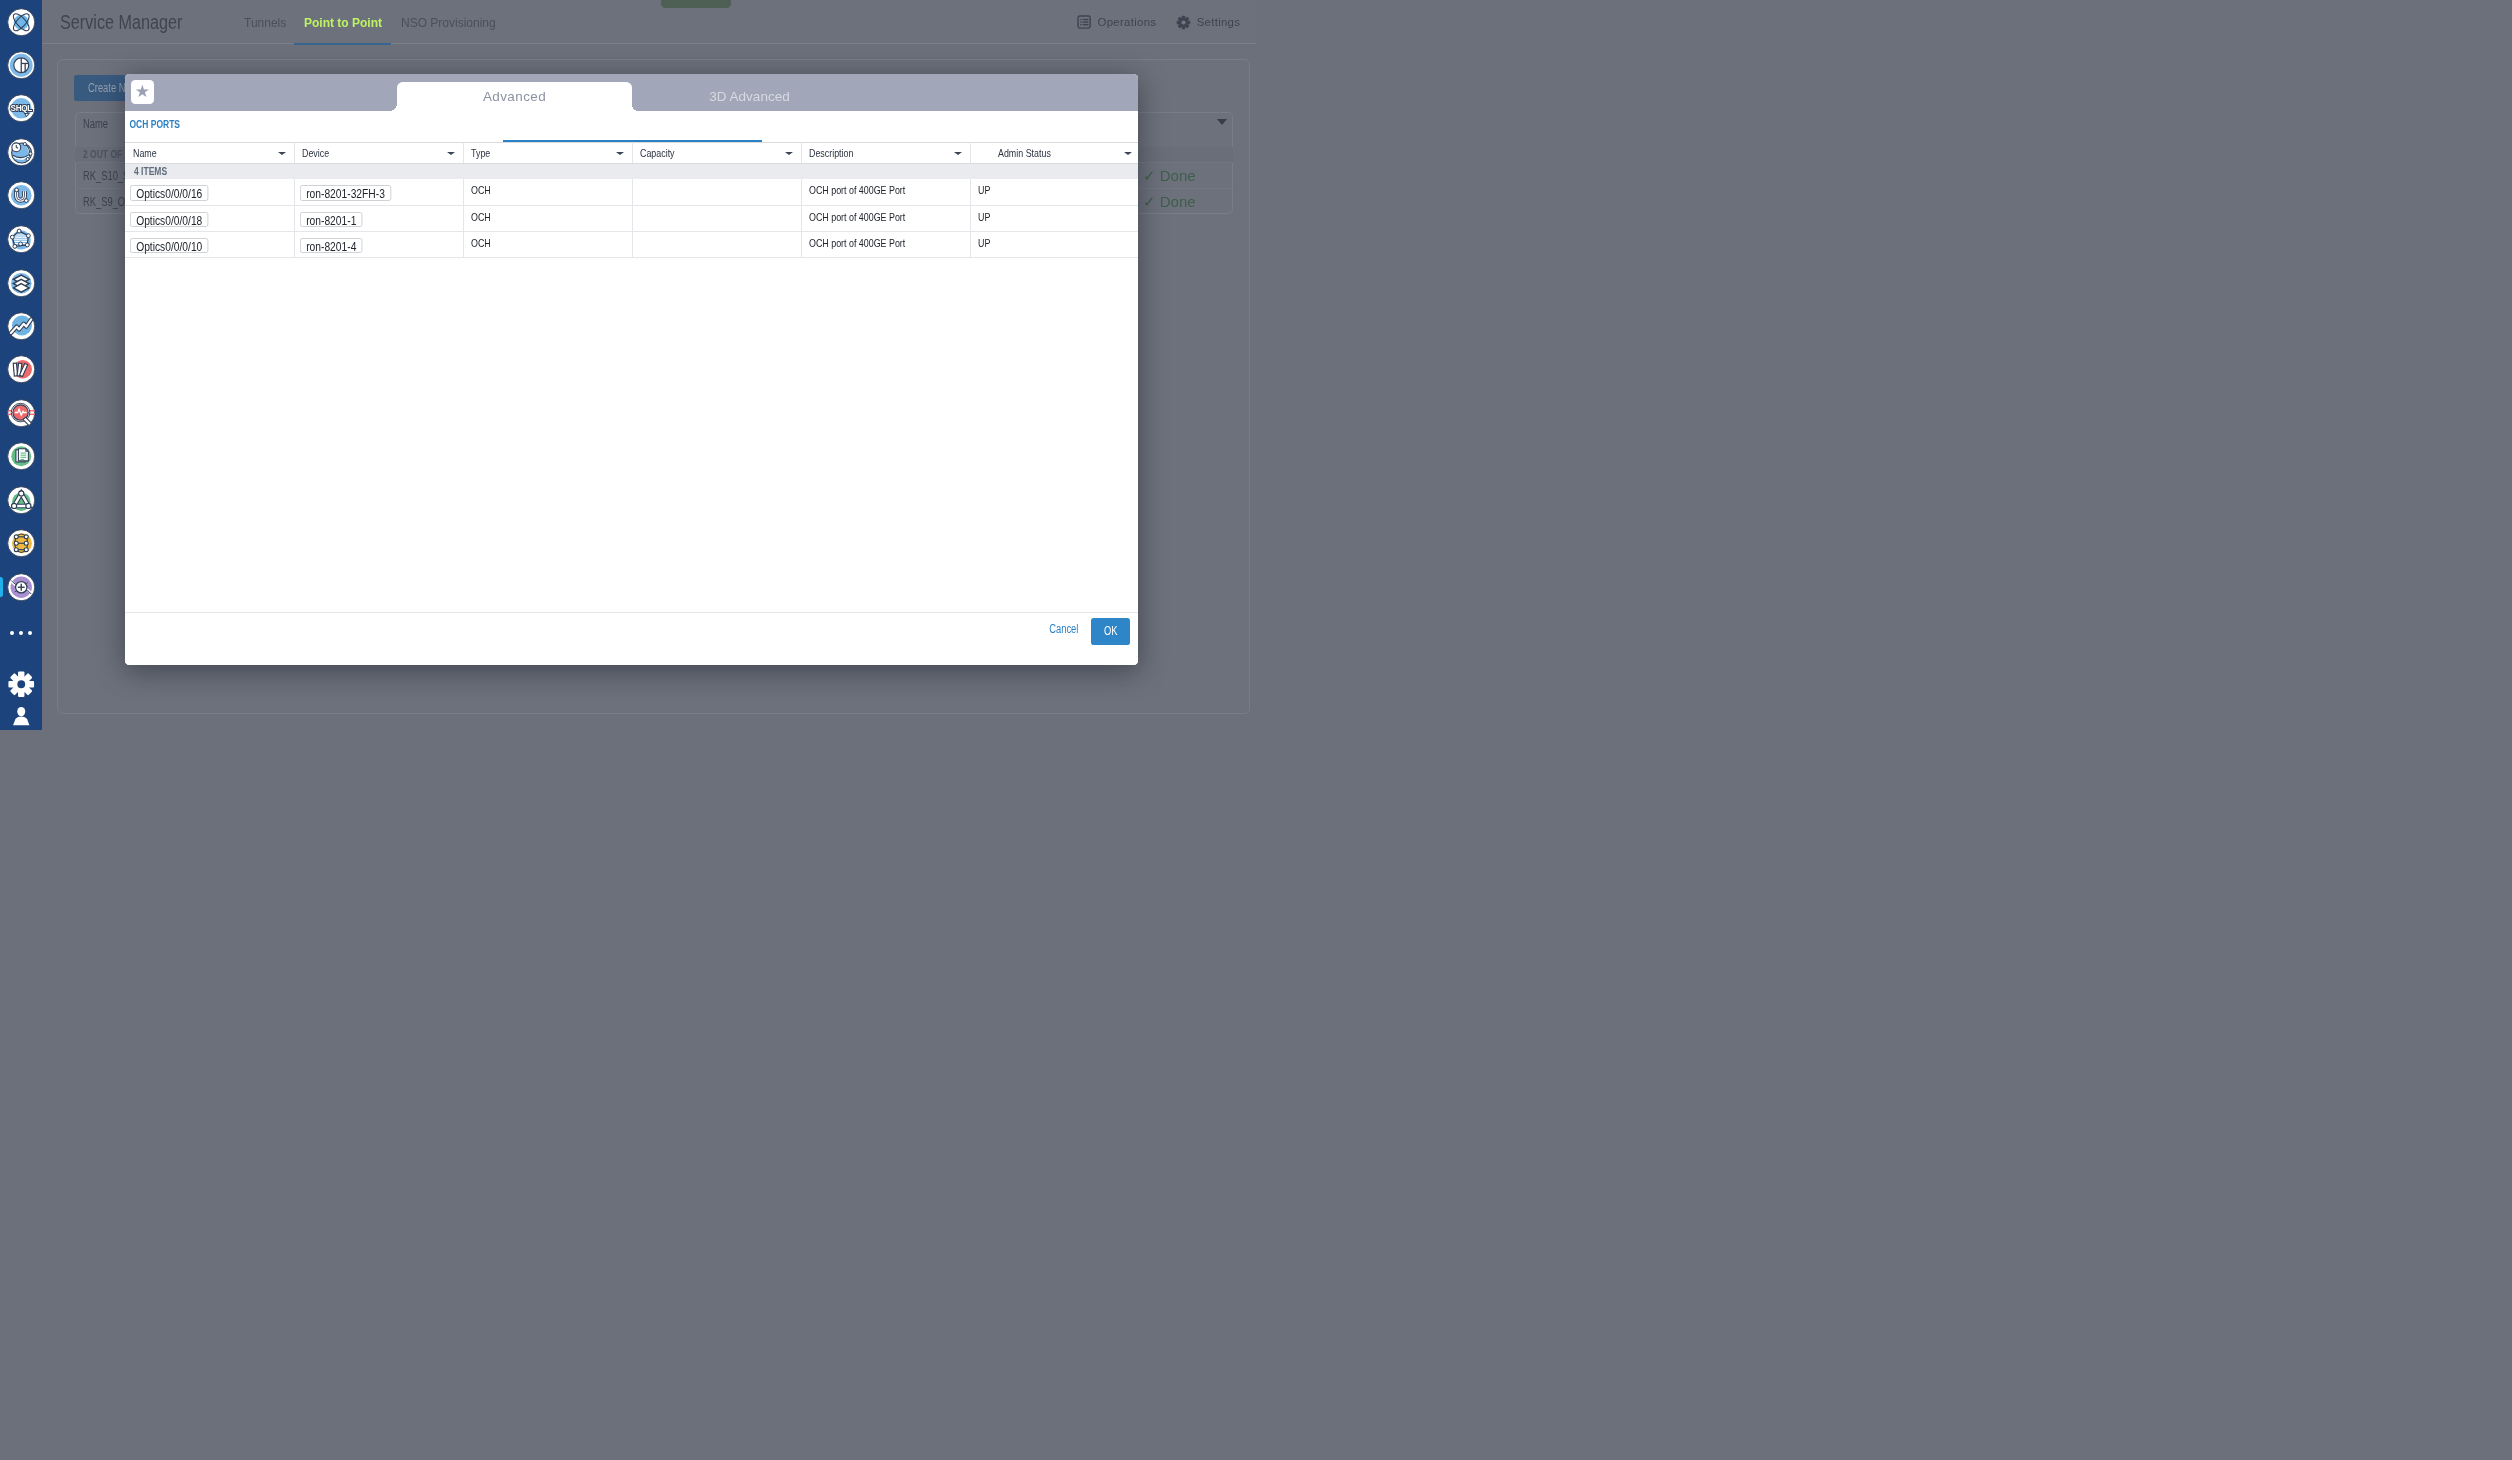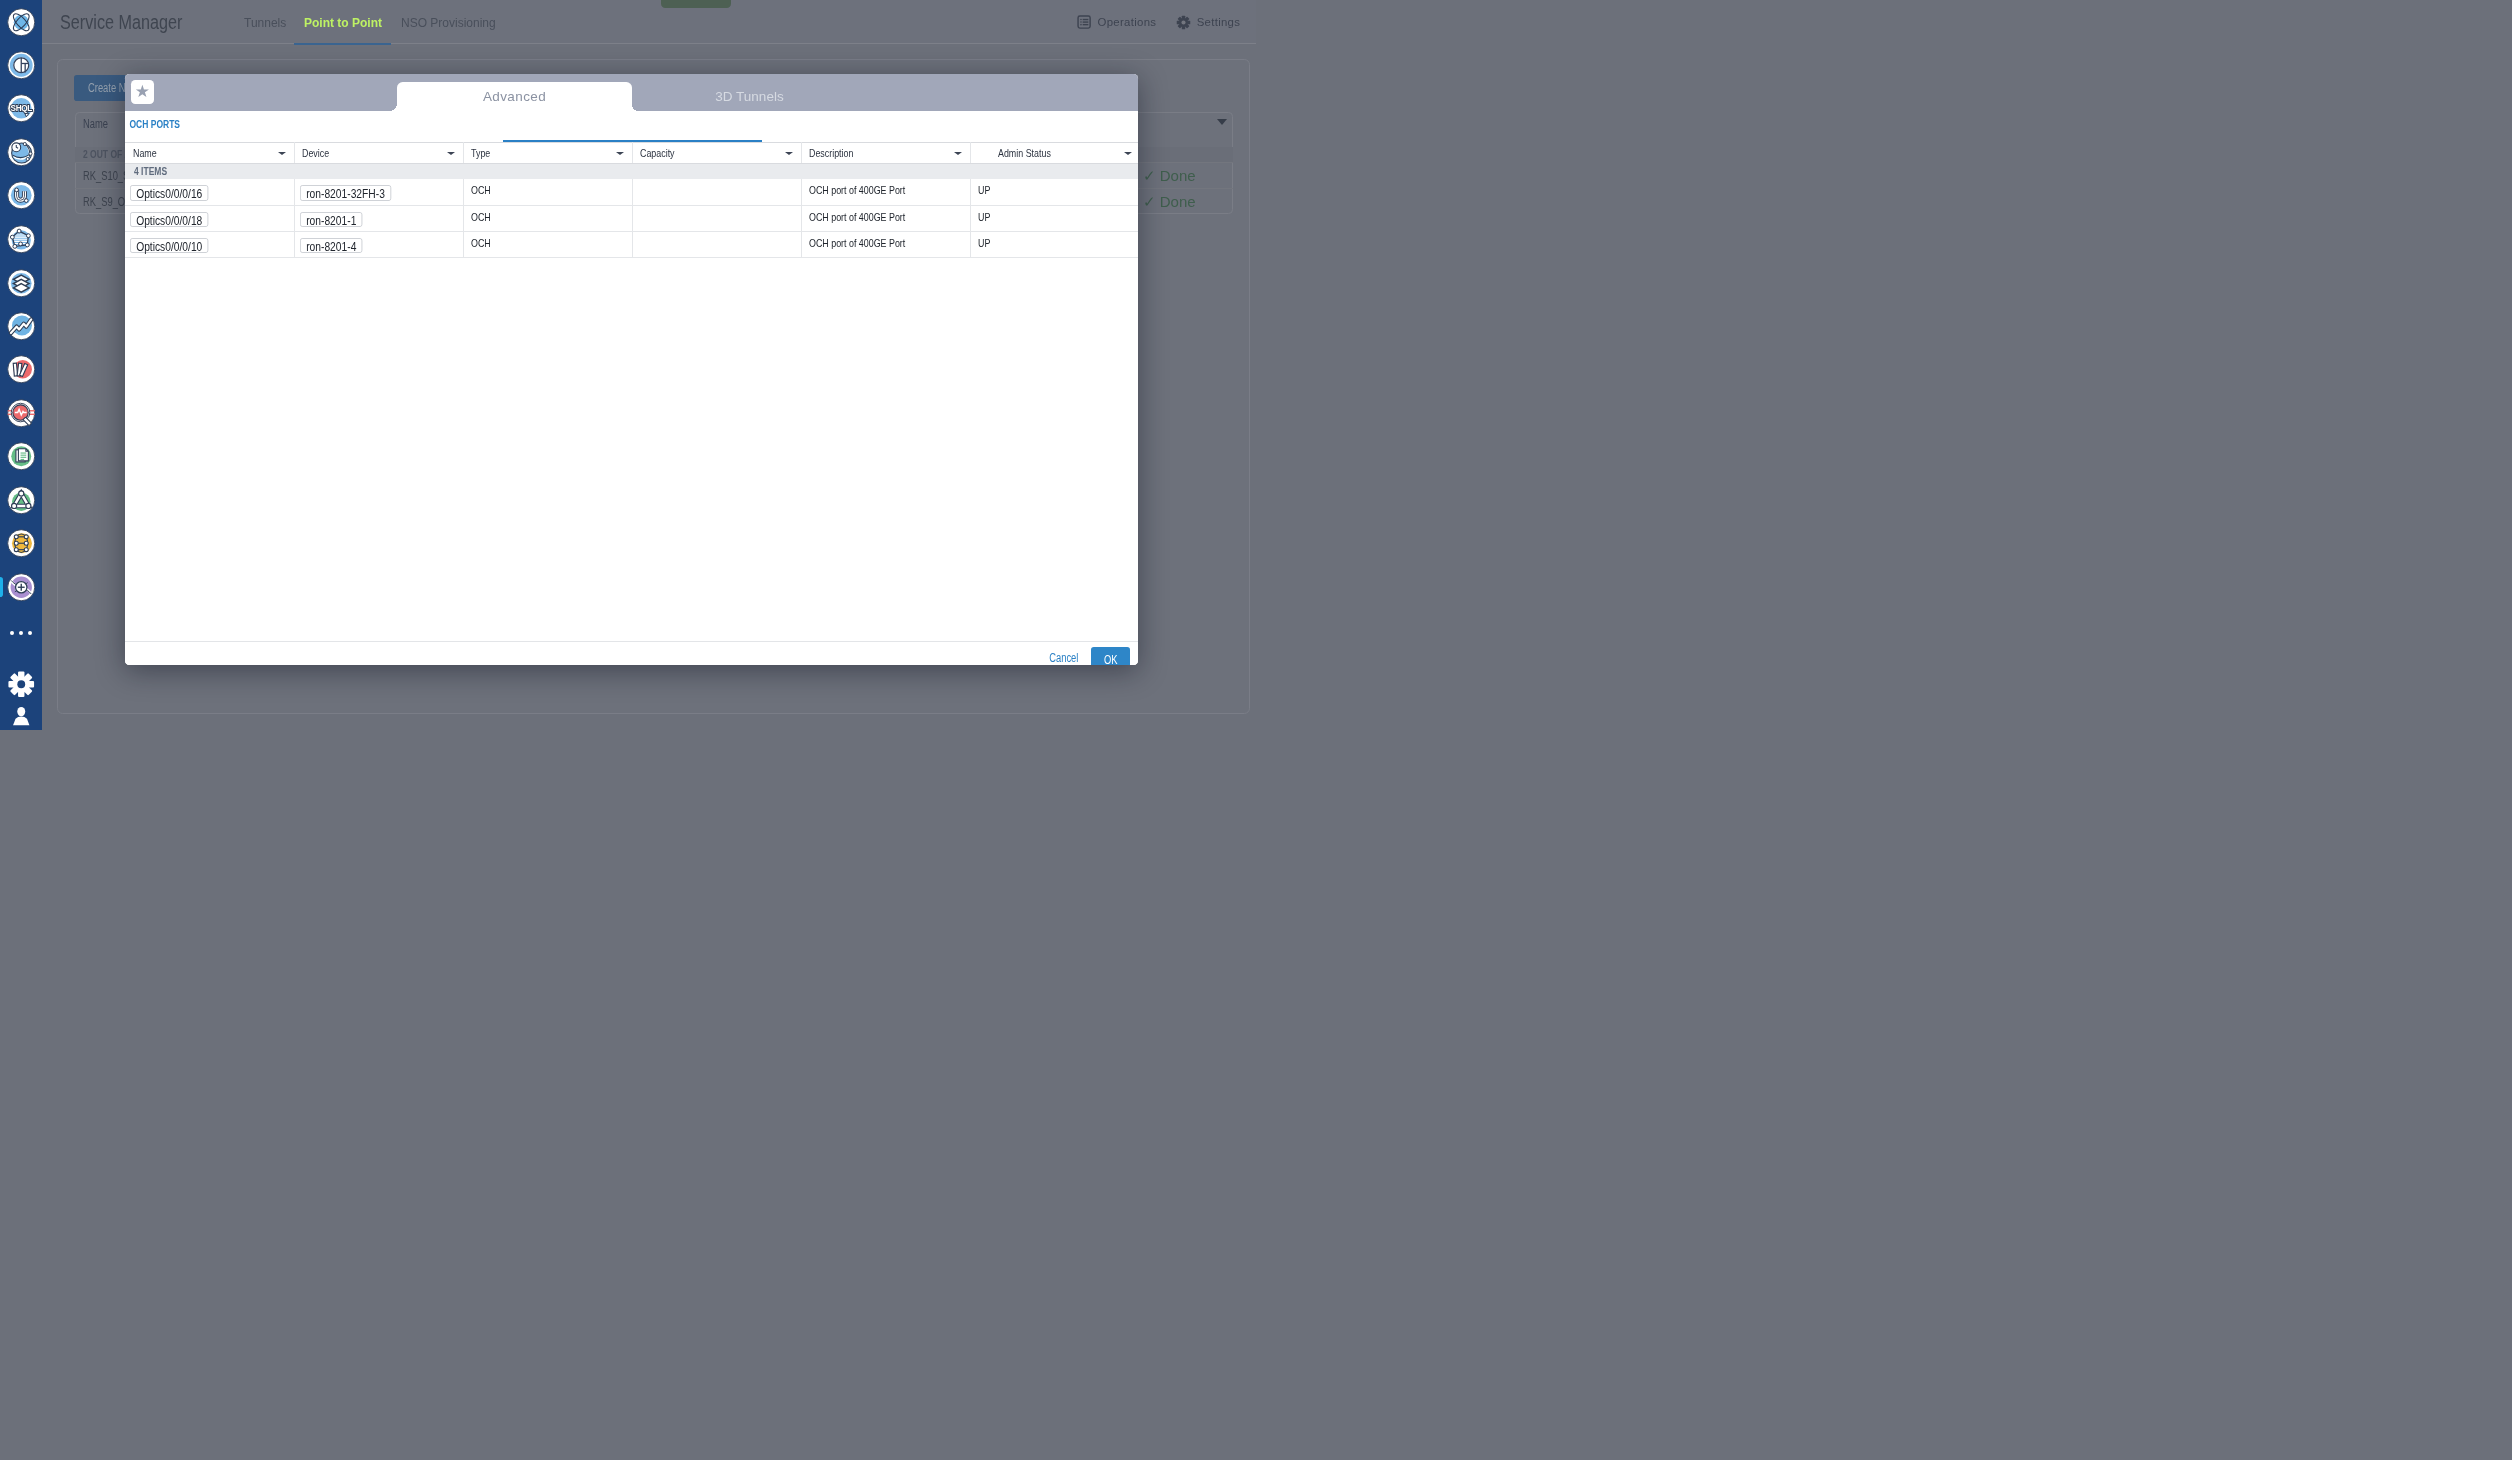--- a/index.html
+++ b/index.html
@@ -52,21 +52,21 @@
   table.mtab th:last-child { border-right:none;padding-left:27px; }
   .htri { position:absolute; right:7.1px; top:8.5px; width:0; height:0; border-left:4.6px solid transparent; border-right:4.6px solid transparent; border-top:3.6px solid #3c4454; }
   tr.items td { height:16.4px; background:#e9ebee; color:#5f6b7d; font-weight:bold; font-size:10px; padding-left:8.5px; }
   tr.data td { height:26px; vertical-align:top; border-bottom:0.7px solid #e4e6e9; border-right:0.7px solid #e4e6e9; padding:0; font-size:11.4px; color:#20252d;margin-left:8px; }
   tr.data td:last-child { border-right:none; }
   tr.data td .txt { padding:5px 0 0 7.1px; }
   tr.data.sel td { background:#e8f1fb; }
   tr.data.sel td .txt { color:#2e80c4; font-weight:bold; }
   .chip { display:inline-block; margin:5.7px 0 0 5px; height:15.7px; line-height:15.7px; border:0.7px solid #c8ccd2; border-radius:2.8px; background:#fff; padding:0 7.1px; font-size:13.5px; color:#20252d; font-weight:normal; transform:scaleX(0.76); transform-origin:0 50%; }
   .chip .sx { transform:none; }
-  .mfooter { position:absolute; left:0; bottom:0; width:100%; height:24px; border-top:0.7px solid #e3e5e8; background:#fff; }
+  .mfooter { position:absolute; left:0; bottom:0; width:100%; height:53px; border-top:0.7px solid #e3e5e8; background:#fff; }
   .cancel { position:absolute; right:60px; top:9.3px; color:#2a80c5; font-size:12px; }
   .okbtn { position:absolute; left:966px; top:4.6px; width:39px; height:27px; background:#2e86c8; border-radius:2.8px; color:#fff; font-size:12px; text-align:center; line-height:27px; }
 </style>
 </head>
 <body>
 
 <div class="bgheader"></div>
 <div class="sm-title"><span class="sx" style="transform:scaleX(0.81);">Service Manager</span></div>
 <div class="nav t1">Tunnels</div>
 <div class="nav t2">Point to Point</div>
@@ -350,21 +350,21 @@
         <ellipse cx="20" cy="13.5" rx="5.6" ry="6.5"></ellipse>
         <path d="M8.5 32.5 L12 23.5 Q15 20.5 20 20.5 Q25 20.5 28 23.5 L31.5 32.5 Z"></path>
       </g>
     </svg>
   </div>
 </div>
 
 <div class="modal">
   <div class="mband"></div>
   <div class="starbtn">★</div>
-  <div class="tab-3d">3D Tunnels</div>
+  <div class="tab-3d">3D Advanced</div>
   <div class="tab-adv">Advanced<div class="footL"></div><div class="footR"></div></div>
   <div class="ochports"><span class="sx">OCH PORTS</span></div>
   <div class="ochline"></div>
   <table class="mtab">
     <colgroup>
         <col>
         <col>
         <col>
         <col>
         <col>

